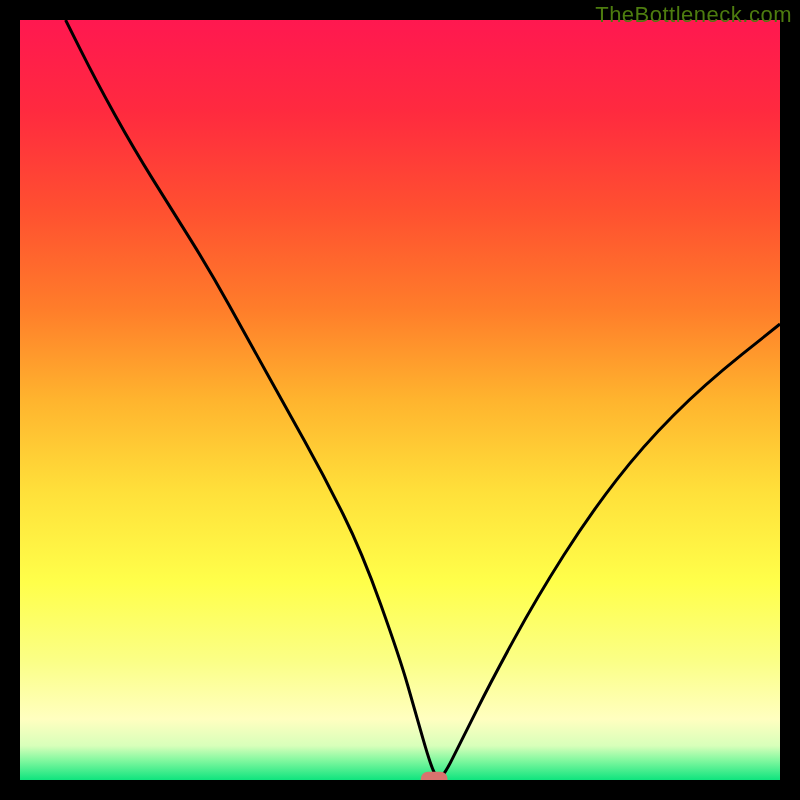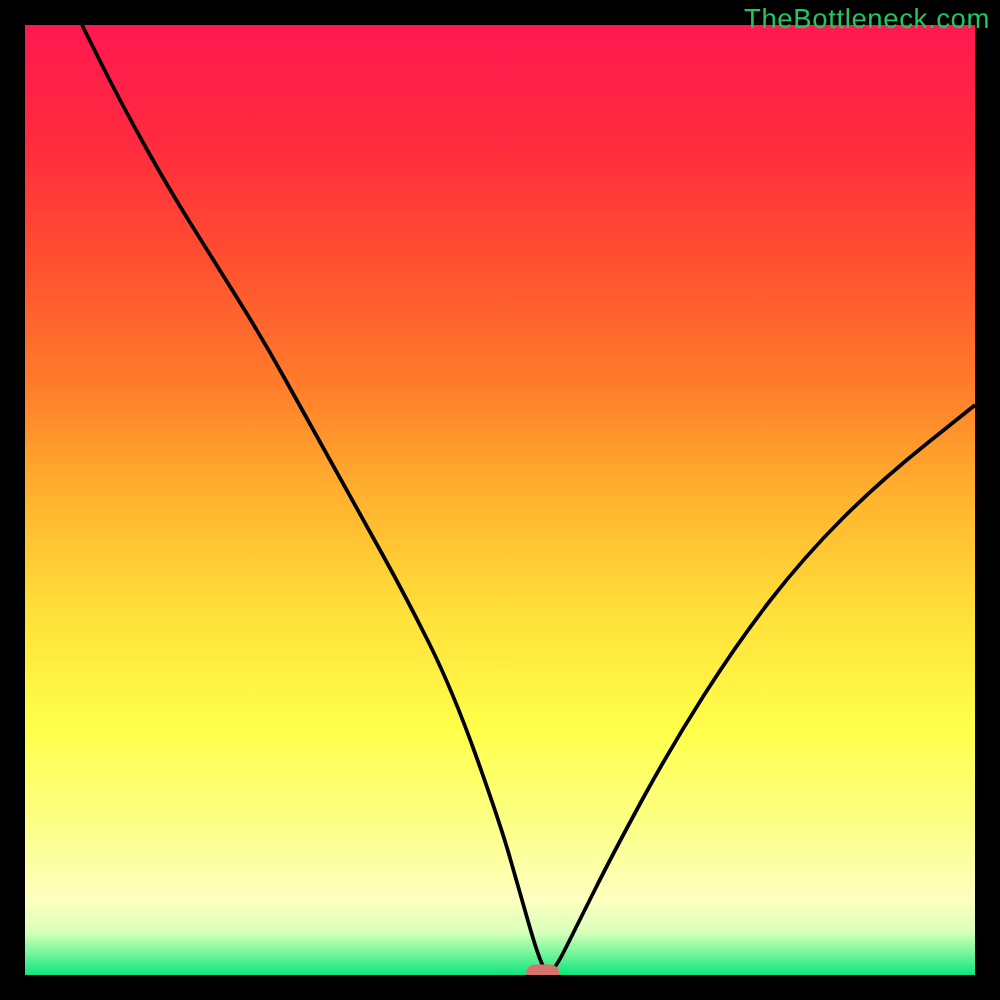--- a/index.html
+++ b/index.html
@@ -14,21 +14,21 @@
   .frame {
     position: relative;
     width: 800px;
     height: 800px;
     background: #000;
   }
   .watermark {
     position: absolute;
     top: 2px;
     right: 8px;
-    color: #22c55e;
+    color: #4d7c0f;
     font-size: 22px;
     font-weight: 500;
     letter-spacing: 0.5px;
     z-index: 10;
   }
   .plot-area {
     position: absolute;
     left: 20px;
     top: 20px;
     width: 760px;

